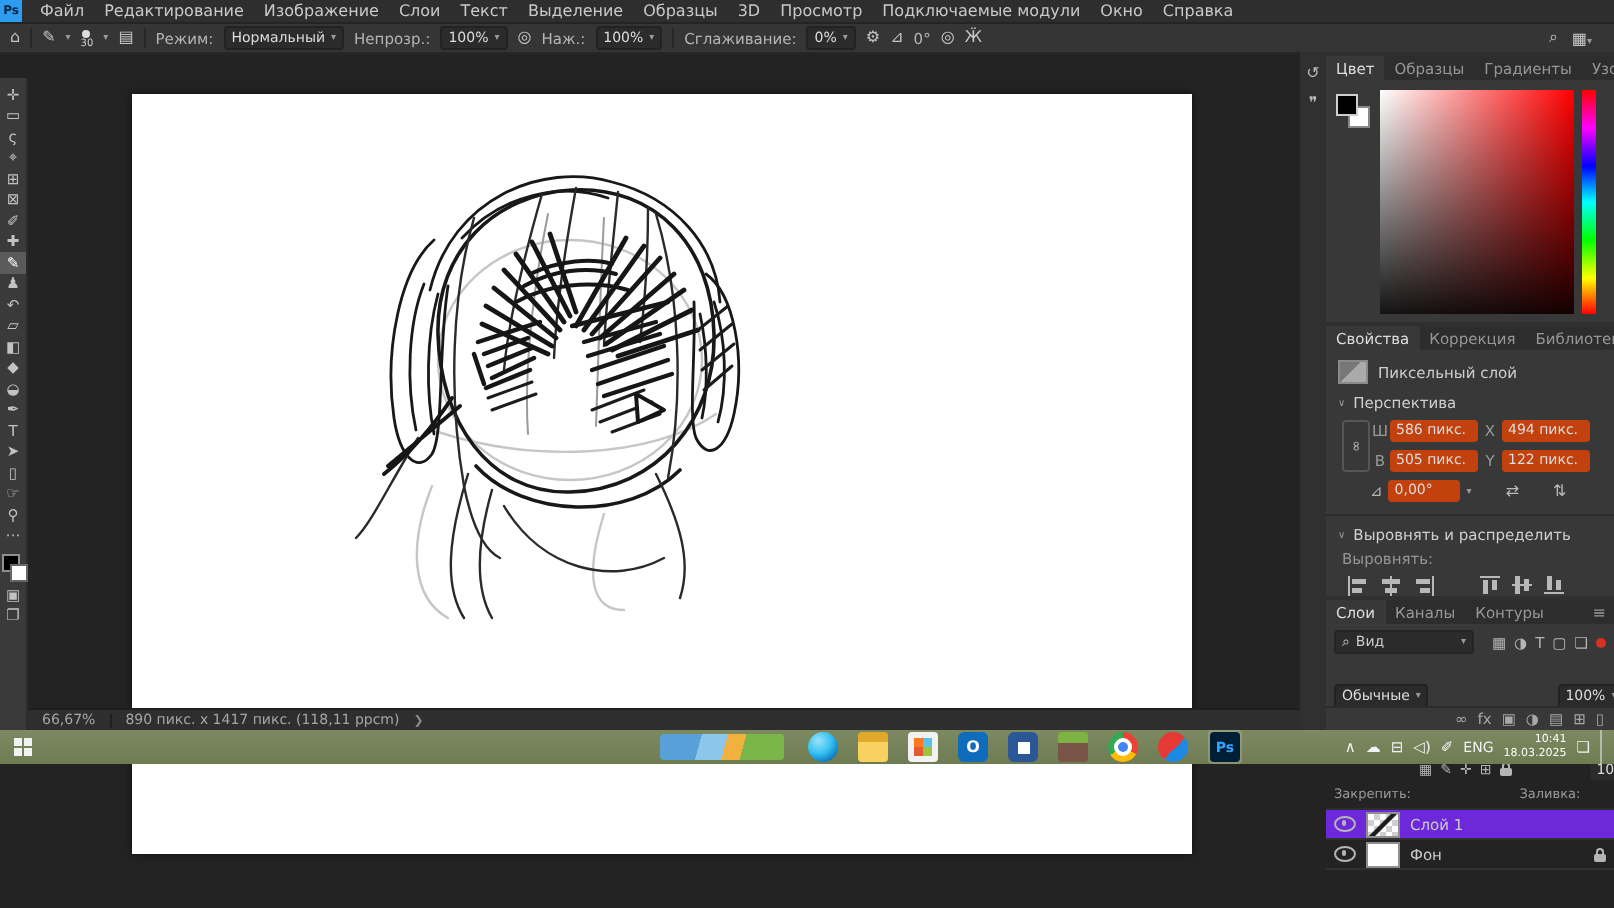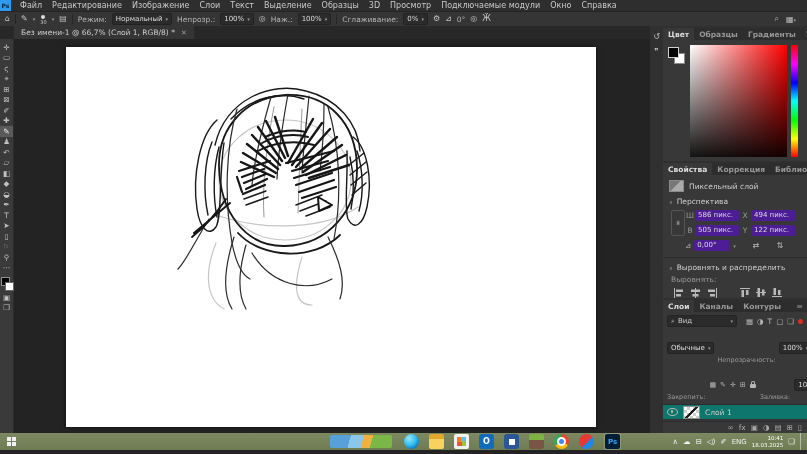--- a/index.html
+++ b/index.html
@@ -1,17 +1,17 @@
 <!DOCTYPE html>
 <html><head>
 <meta charset="utf-8">
 <style>
   html,body{margin:0;padding:0;width:807px;height:454px;overflow:hidden;background:#232323;
     font-family:"DejaVu Sans",sans-serif;-webkit-font-smoothing:antialiased;}
-  #app{position:relative;width:807px;height:450px;}
+  #app{position:relative;width:807px;height:382px;}
 
   
   #menu-bar{position:absolute;top:0;left:0;right:0;height:11px;background:#2e2e2e;display:flex;align-items:center;
     font-size:8px;color:#c9c9c9;border-bottom:1px solid #242424;}
   #ps-logo{width:11px;height:11px;background:#2d9bf0;color:#06253f;font-size:6px;font-weight:bold;
     display:flex;align-items:center;justify-content:center;margin-right:4px;}
   .menu-item{padding:0 5px;line-height:11px;white-space:nowrap;cursor:default;}
 
   
   #options-bar{position:absolute;top:12px;left:0;right:0;height:14px;background:#353535;border-bottom:1px solid #262626;
@@ -47,21 +47,21 @@
     display:flex;align-items:center;gap:7px;font-size:7px;color:#a5a5a5;padding-left:7px;}
   #status-bar .vsep{width:1px;height:7px;background:#1f1f1f;}
   #status-bar .chev{font-size:6px;color:#8a8a8a;}
 
   
   #right-area{position:absolute;right:0;top:26px;width:157px;bottom:17px;background:#303030;}
   #panel-strip{position:absolute;left:0;top:0;width:13px;bottom:0;background:#303030;display:flex;flex-direction:column;
     align-items:center;gap:6px;padding-top:6px;font-size:8px;color:#bbb;}
   .panel{position:absolute;left:13px;right:0;background:#383838;}
   .ptabs{height:12px;background:#2d2d2d;display:flex;align-items:stretch;font-size:7.5px;color:#979797;}
-  .ptab{padding:0 5px;display:flex;align-items:center;white-space:nowrap;font-weight:bold;}
+  .ptab{padding:0 5px;display:flex;align-items:center;white-space:nowrap;}
   .ptab.active{background:#383838;color:#ddd;}
   .pmenu{margin-left:auto;padding-right:4px;display:flex;align-items:center;color:#999;font-size:8px;}
 
   
   #color-panel{top:2px;height:133px;}
   #color-content{position:relative;height:121px;}
   #cp-fg{position:absolute;left:5px;top:7px;width:9px;height:9px;background:#000;border:1px solid #cfcfcf;z-index:2;}
   #cp-bg{position:absolute;left:11px;top:13px;width:9px;height:9px;background:#fff;border:1px solid #888;}
   #sat-square{position:absolute;left:27px;top:5px;width:97px;height:112px;
     background:linear-gradient(to bottom,rgba(0,0,0,0) 0%,rgba(0,0,0,.92) 100%),linear-gradient(to right,#fff 0%,#ff0000 100%);}
@@ -73,21 +73,21 @@
   #layer-type-row{display:flex;align-items:center;gap:5px;margin:5px 6px 2px;color:#cfcfcf;}
   #layer-type-icon{width:13px;height:10px;border:1px solid #8a8a8a;background:linear-gradient(135deg,#777 0 45%,#aaa 45%);}
   .sec-head{display:flex;align-items:center;gap:4px;margin:5px 6px 3px;color:#cfcfcf;}
   .sec-head .chevd{font-size:5px;color:#999;}
   #transform-grid{display:grid;grid-template-columns:14px 10px 44px 12px 44px;grid-auto-rows:13px;
     align-items:center;margin:0 0 0 8px;row-gap:2px;}
   #link-box{grid-row:1/3;width:12px;height:24px;border:1px solid #555;border-radius:2px;display:flex;align-items:center;
     justify-content:center;color:#bbb;font-size:7px;}
   #link-box span{display:inline-block;transform:rotate(90deg);}
   .flabel{color:#9a9a9a;text-align:center;}
-  .fval{background:#4c1d95;border-radius:2px;height:11px;line-height:11px;padding:0 3px;color:#ddd;font-size:7px;}
+  .fval{background:#c2410c;border-radius:2px;height:11px;line-height:11px;padding:0 3px;color:#ddd;font-size:7px;}
   #angle-row{display:flex;align-items:center;gap:3px;margin:3px 0 0 22px;}
   #angle-row .flip{margin-left:14px;color:#bbb;font-size:8px;}
   .divider{border-top:1px solid #2c2c2c;margin:6px 0 0;}
   #align-label{margin:1px 8px 3px;color:#969696;}
   #align-icons{display:flex;gap:6px;margin-left:10px;align-items:center;}
   #align-icons svg{display:block;}
   #align-gap{width:10px;}
   #more-btn{text-align:center;color:#bbb;margin-top:7px;letter-spacing:1px;}
 
   
@@ -96,21 +96,21 @@
   #layer-search{background:#2b2b2b;border:1px solid #242424;border-radius:2px;height:10px;width:62px;display:flex;
     align-items:center;gap:3px;padding:0 3px;color:#ccc;font-size:7px;}
   #filter-icons{display:flex;gap:4px;margin-left:auto;align-items:center;font-size:7.5px;color:#b5b5b5;}
   #filter-toggle{width:5px;height:5px;border-radius:50%;background:#d93025;}
   #blend-row{display:flex;align-items:center;gap:3px;padding:2px 4px;}
   #blend-select{width:60px;justify-content:flex-end;}
   .tiny-label{font-size:6.5px;color:#9a9a9a;white-space:nowrap;margin-top:25px;}
   #lock-row{display:flex;align-items:center;gap:4px;padding:2px 4px 3px;border-bottom:1px solid #2c2c2c;}
   #lock-icons{display:flex;gap:4px;font-size:7px;color:#b5b5b5;align-items:center;}
   .layer-row{height:14px;display:flex;align-items:center;gap:5px;padding:0 4px;border-bottom:1px solid #303030;color:#ccc;}
-  .layer-row.selected{background:#0f766e;text-align:center;}
+  .layer-row.selected{background:#6d28d9;text-align:center;}
   .eye{width:9px;height:6px;border:1px solid #b5b5b5;border-radius:50%;position:relative;flex:none;}
   .eye::after{content:"";position:absolute;left:2.5px;top:1px;width:2.5px;height:2.5px;background:#b5b5b5;border-radius:50%;}
   .thumb{width:15px;height:11px;border:1px solid #8f8f8f;flex:none;}
   #thumb-layer1{background:linear-gradient(135deg,transparent 42%,#1c1c1c 46% 54%,transparent 58%),
     conic-gradient(#cfcfcf 25%,#fff 0 50%,#cfcfcf 0 75%,#fff 0) 0 0/6px 6px;}
   #thumb-bg{background:#fff;}
   .lockicon{width:6px;height:4px;background:#b5b5b5;border-radius:1px;position:relative;margin-top:3px;flex:none;}
   .lockicon::before{content:"";position:absolute;left:1px;top:-3px;width:2px;height:2px;border:1px solid #b5b5b5;
     border-bottom:none;border-radius:2px 2px 0 0;}
   #layers-bottom{position:absolute;left:0;right:0;bottom:0;height:11px;background:#383838;border-top:1px solid #2c2c2c;
@@ -208,26 +208,20 @@
     <span class="ob-icon">⊿</span>
     <span>0°</span>
     <span class="ob-icon">◎</span>
     <span class="ob-icon">Ӝ</span>
     <span id="ob-right">
       <span>⌕</span>
       <span><span>▦</span><span class="caret">▾</span></span>
     </span>
   </div>
 
-  <div id="tab-bar">
-    <div id="doc-tab">
-      <span>Без имени-1 @ 66,7% (Слой 1, RGB/8) *</span>
-      <span class="close">✕</span>
-    </div>
-  </div>
 
   <div id="toolbox">
     <div class="tool">✛</div>
     <div class="tool">▭</div>
     <div class="tool">ς</div>
     <div class="tool">⌖</div>
     <div class="tool">⊞</div>
     <div class="tool">⊠</div>
     <div class="tool">✐</div>
     <div class="tool">✚</div>
@@ -298,20 +292,26 @@
           <path d="M173,124 L204,114 M176,130 L198,122 M178,136 L200,127 M180,142 L201,132 M177,147 L199,138 M171,130 L176,145"></path>
           <path d="M220,116 L268,104 M226,124 L262,114 M228,131 L264,120 M230,138 L266,126 M233,145 L268,133 M236,151 L270,140"></path>
         </g>
         <g stroke="#1c1c1c" stroke-width="1.5">
           <path d="M230,158 L256,148 M234,164 L260,154 M240,169 L264,160 M178,152 L200,144 M180,158 L202,150"></path>
           <path d="M283,118 L298,106 M284,128 L300,115 M285,138 L301,125 M286,148 L300,136"></path>
         </g>
 
         <path d="M252,150 L266,158 L253,164 Z" stroke="#161616" stroke-width="2" fill="#fff"></path>
       </svg>
+    </div>
+    <div id="status-bar">
+      <span>66,67%</span>
+      <span class="vsep"></span>
+      <span>890 пикс. x 1417 пикс. (118,11 ppcm)</span>
+      <span class="chev">❯</span>
     </div>
   </div>
 
   <div id="right-area">
     <div id="panel-strip">
       <span>↺</span>
       <span>❞</span>
     </div>
 
     <div class="panel" id="color-panel">

